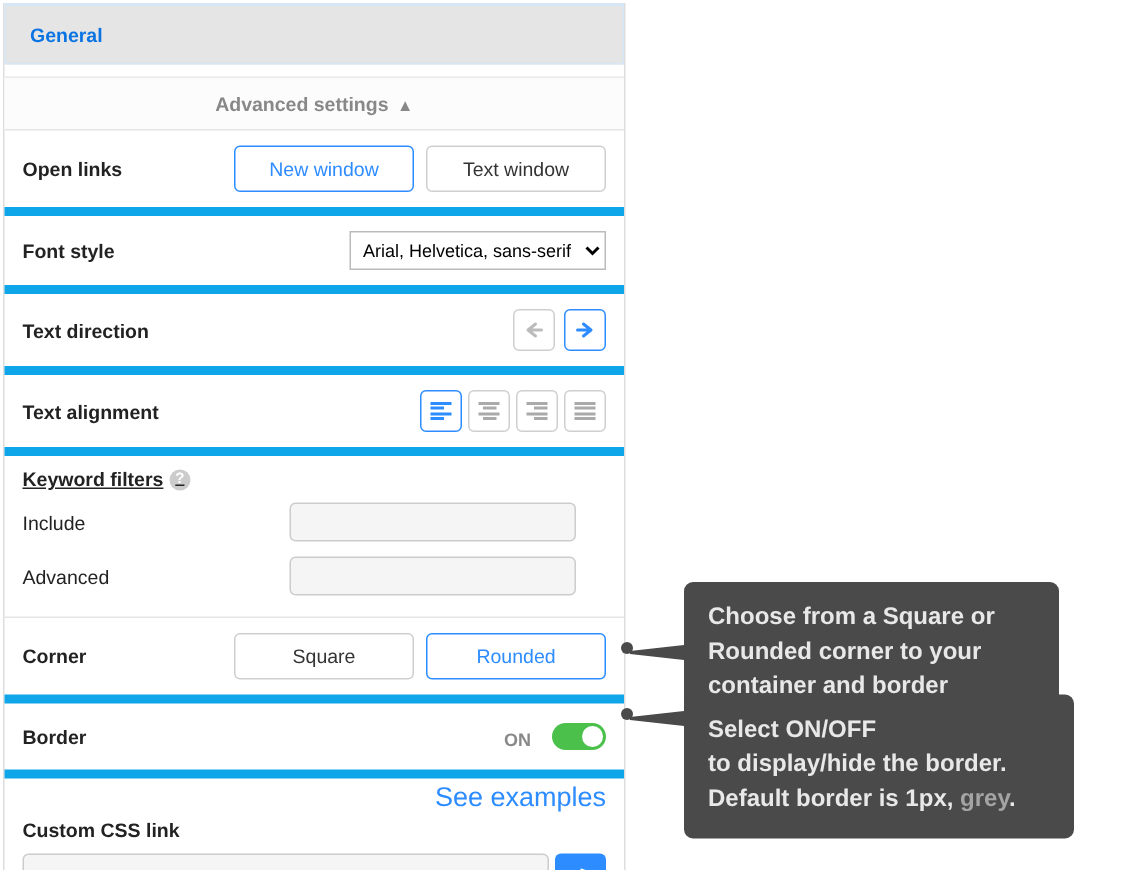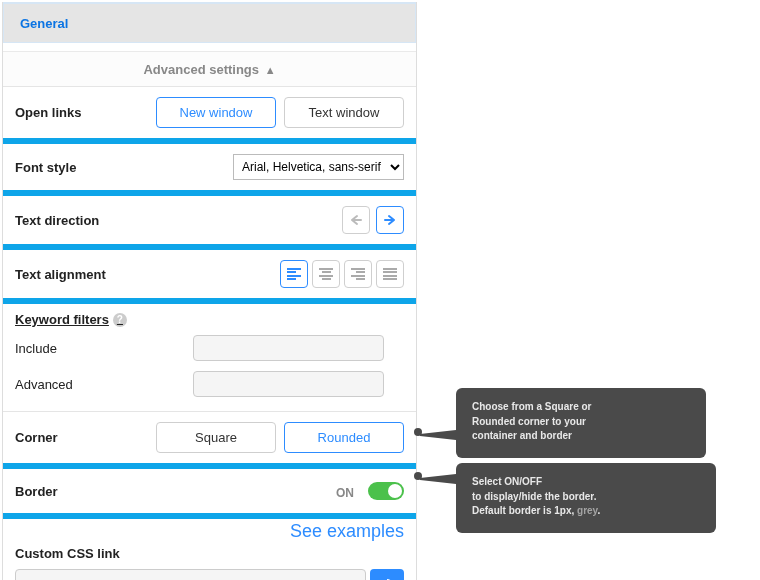--- a/index.html
+++ b/index.html
@@ -146,21 +146,21 @@
     width:34px; height:32px; background:#2d8cff; border-radius:4px;
     display:flex; align-items:center; justify-content:center; color:#fff;
     cursor:pointer;
   }
   .callout {
     position: absolute;
     background: #4a4a4a;
     color: #e8e8e8;
     border-radius: 6px;
     padding: 12px 16px 14px 16px;
-    font-size: 10px;
+    font-size: 16px;
     line-height: 1.45;
     font-weight: 600;
     width: 250px;
   }
   .callout .grey { color:#a4a4a4; }
   .connector {
     position: absolute;
     background: #4a4a4a;
   }
   .connector-dot {

